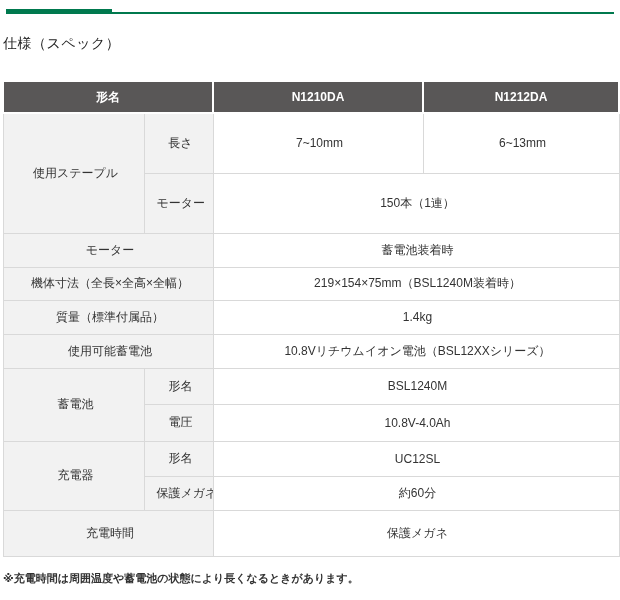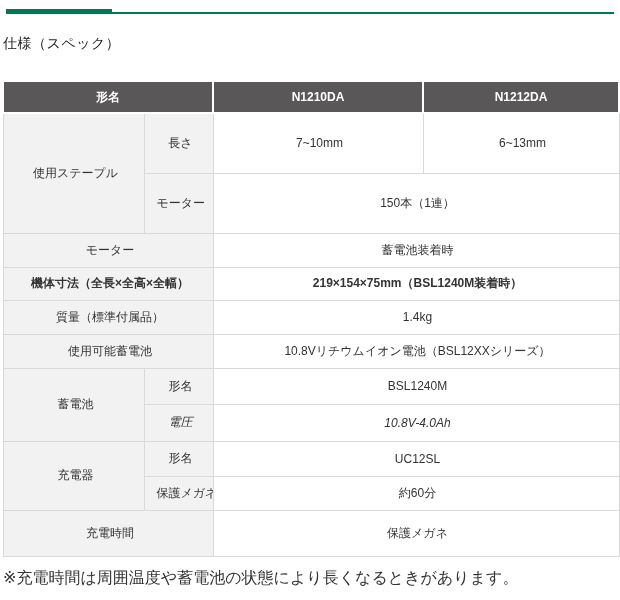--- a/index.html
+++ b/index.html
@@ -43,28 +43,28 @@
     font-size: 12px; color: #333333;
     text-align: center; vertical-align: middle;
     padding: 2px 8px 2px 11px;
     background: #ffffff;
     overflow: hidden; white-space: nowrap;
   }
   table.spec td.label { background: #f2f2f2; padding-left: 12px; }
   tr.h32 { height: 32px; }
   tr.h60 { height: 60px; }
   tr.h34 { height: 34px; }
-  tr.h33 { height: 33px; font-weight: bold; }
+  tr.h33 { height: 33px; }
   tr.h36 { height: 36px; }
-  tr.h37 { height: 37px; font-style: italic; }
+  tr.h37 { height: 37px; }
   tr.h35 { height: 35px; }
   tr.h46 { height: 46px; }
   .footnote {
     margin: 12px 0 0 3px;
-    font-size: 16px; line-height: 18px; color: #333333;
+    font-size: 11px; line-height: 18px; color: #333333; font-weight: bold;
   }
 </style>
 </head>
 <body>
 
 <div class="accent-bar">
   <div class="accent-thick"></div>
   <div class="accent-thin"></div>
 </div>
 

